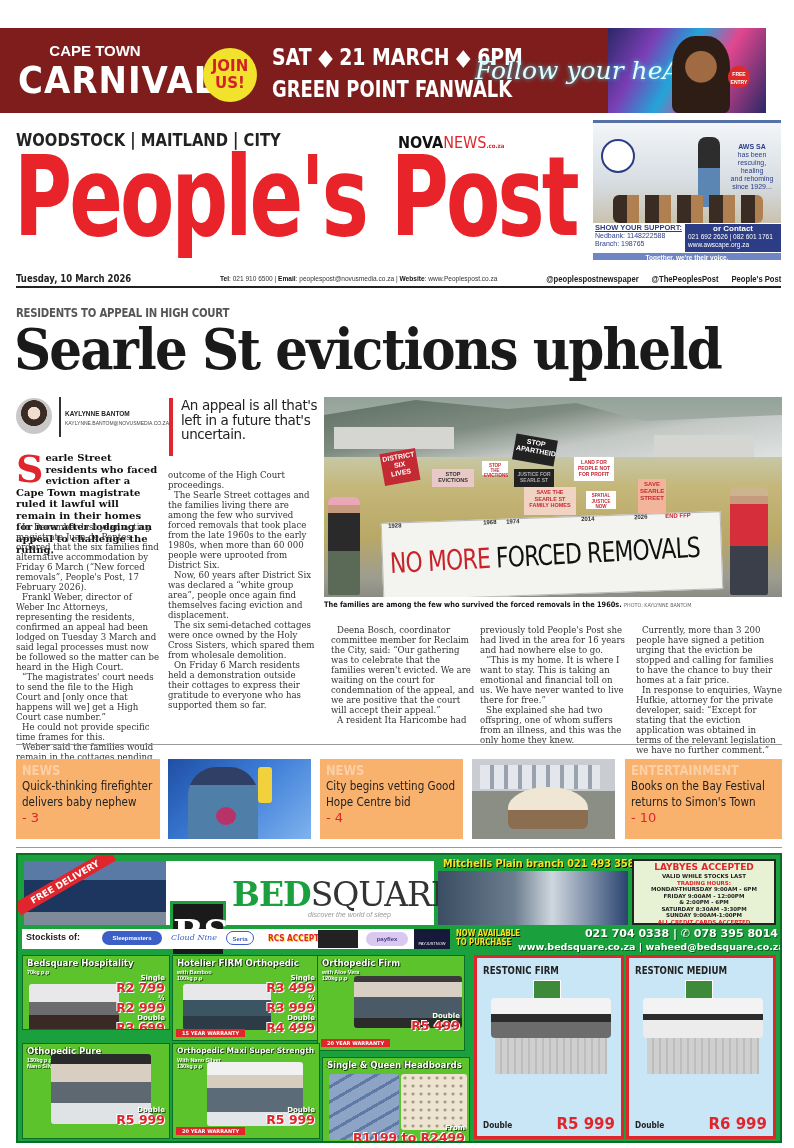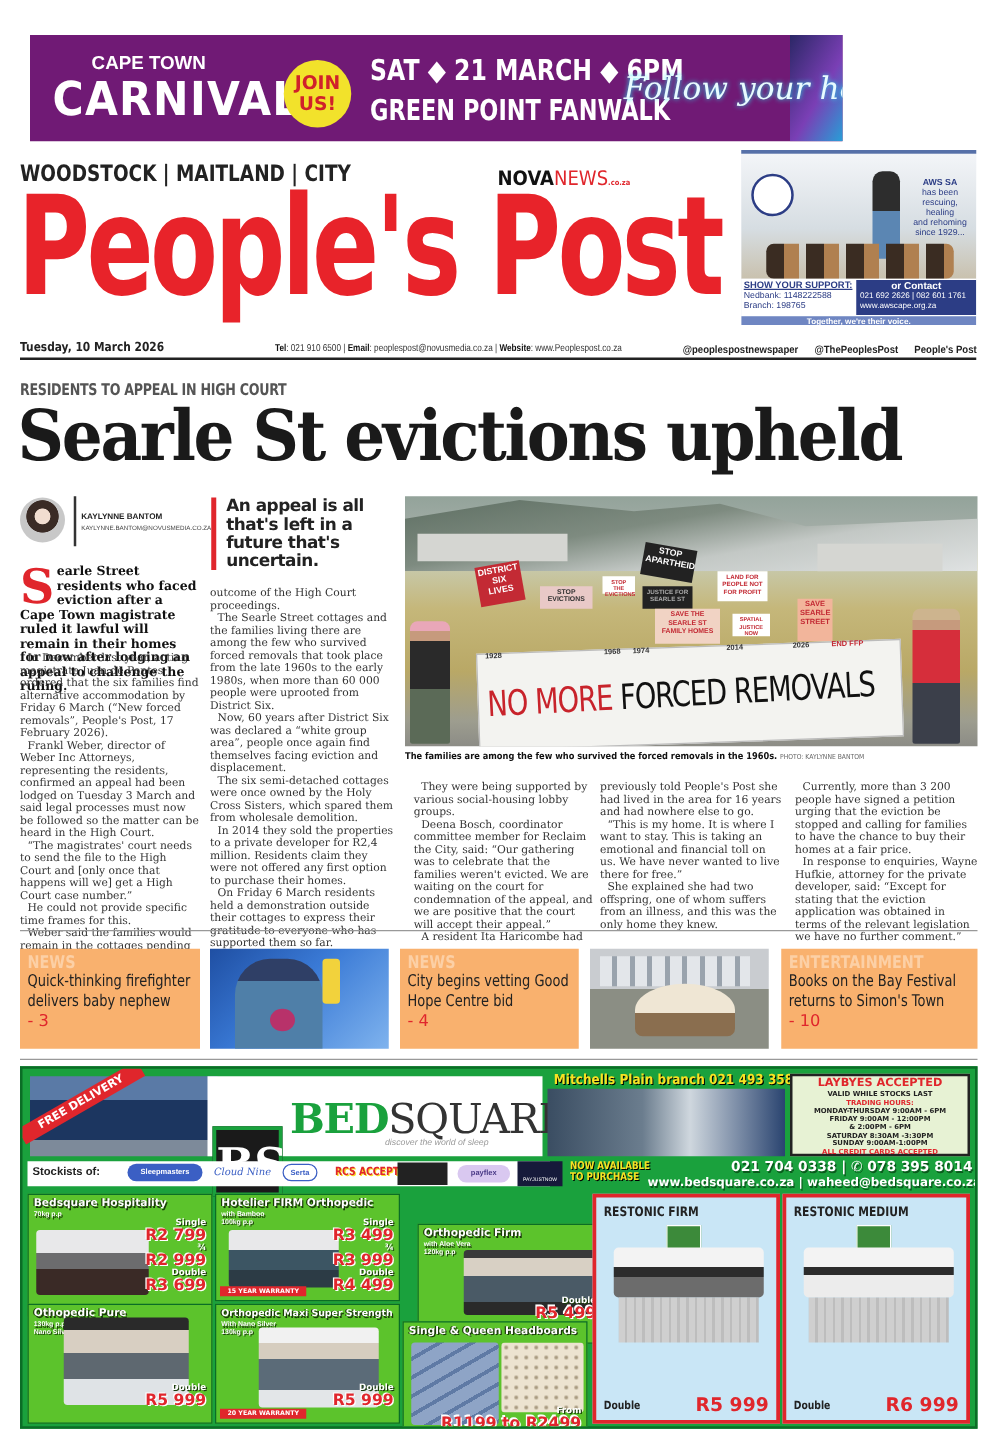--- a/index.html
+++ b/index.html
@@ -1,20 +1,20 @@
 <!DOCTYPE html>
 <html><head>
 <meta charset="utf-8">
 <style>
   * { box-sizing: border-box; margin: 0; padding: 0; }
   body { width: 794px; height: 1148px; background: #fff; position: relative; overflow: hidden; font-family: "Liberation Sans", sans-serif; color: #222; }
   .abs { position: absolute; }
 
   
-  .banner { left: 24px; top: 28px; width: 650px; height: 85px; background: #701a75; overflow: hidden; }
+  .banner { left: 0; top: 28px; width: 766px; height: 85px; background: #7f1d1d; overflow: hidden; }
   .banner .cape { left: 30px; top: 14px; width: 130px; text-align: center; color: #fff; font-weight: bold; font-size: 15px; }
   .banner .carnival { left: 18px; top: 32px; width: 160px; text-align: center; color: #fff; font-weight: bold; font-size: 34px; font-family: "DejaVu Sans", sans-serif; letter-spacing: 1px; transform: scaleY(1.1); }
   .banner .join { left: 203px; top: 20px; width: 54px; height: 54px; border-radius: 50%; background: #f2e22b; color: #d0212b; font-weight: bold; font-size: 15px; text-align: center; line-height: 17px; padding-top: 10px; font-family: "DejaVu Sans", sans-serif; }
   .banner .sat { left: 272px; top: 16px; width: 200px; color: #fff; font-weight: bold; font-size: 23px; font-family: "DejaVu Sans", sans-serif; transform: scaleX(0.82); transform-origin: left; white-space: nowrap; }
   .banner .green { left: 272px; top: 48px; width: 250px; color: #fff; font-weight: bold; font-size: 23px; font-family: "DejaVu Sans", sans-serif; transform: scaleX(0.78); transform-origin: left; white-space: nowrap; }
   .banner .follow { left: 475px; top: 28px; color: #e8fbff; font-style: italic; font-size: 25px; font-family: "DejaVu Serif", serif; text-shadow: 0 0 4px #27e4f0; white-space: nowrap; }
   .banner .art { left: 608px; top: 0; width: 158px; height: 85px; background: linear-gradient(120deg,#2b2766 0%, #7a3fb5 25%, #23a4d9 45%, #e2478f 65%, #2b2766 100%); }
   .banner .woman { left: 672px; top: 8px; width: 58px; height: 77px; border-radius: 40% 40% 10% 10%; background: radial-gradient(circle at 50% 40%, #a06a42 0 28%, #2d1d14 30% 100%); }
   .banner .free { left: 728px; top: 38px; width: 22px; height: 22px; background: #e02a2a; border-radius: 50%; color: #fff; font-size: 5px; text-align: center; line-height: 8px; padding-top: 4px; font-weight: bold; }
 
@@ -52,21 +52,21 @@
   .kicker { left: 16px; top: 305px; color: #555; font-weight: bold; font-size: 13px; font-family: "DejaVu Sans", sans-serif; transform: scaleX(0.78); transform-origin: left; white-space: nowrap; letter-spacing: -0.3px; }
   .headline { left: 14px; top: 316px; font-family: "DejaVu Serif", serif; font-weight: bold; font-size: 56px; color: #1a1a1a; letter-spacing: -2px; white-space: nowrap; transform: scaleX(0.92); transform-origin: left; }
 
   
   .avatar { left: 16px; top: 398px; width: 36px; height: 36px; border-radius: 50%; background: radial-gradient(circle at 50% 42%, #f1ddd0 0 22%, #3a2b25 24% 46%, #c8c8c8 48%); }
   .byline-bar { left: 59px; top: 397px; width: 2px; height: 40px; background: #333; }
   .byline-name { left: 65px; top: 410px; font-size: 6.5px; font-weight: bold; }
   .byline-mail { left: 65px; top: 420px; font-size: 5px; color: #444; }
 
   .pull-bar { left: 169px; top: 398px; width: 4px; height: 58px; background: #e0262c; }
-  .pull { left: 181px; top: 398px; width: 140px; font-family: "DejaVu Sans", sans-serif; font-weight: bold; font-size: 13.5px; line-height: 14.5px; color: #222; letter-spacing: -0.4px; }
+  .pull { left: 181px; top: 398px; width: 140px; font-family: "DejaVu Sans", sans-serif; font-weight: normal; font-size: 13.5px; line-height: 14.5px; color: #222; letter-spacing: -0.4px; }
 
   .lede { left: 16px; top: 452px; width: 144px; font-family: "DejaVu Serif", serif; font-weight: bold; font-size: 10px; line-height: 11.5px; color: #111; }
   .dropcap { float: left; color: #e0262c; font-size: 38px; line-height: 32px; font-family: "DejaVu Serif", serif; font-weight: bold; margin-right: 2px; margin-top: 1px; }
 
   .col { font-family: "DejaVu Serif", serif; font-size: 8.6px; line-height: 10px; color: #333; }
   .col p { text-indent: 6px; }
   .col1 { left: 16px; top: 522px; width: 144px; }
   .col2 { left: 168px; top: 470px; width: 148px; }
   .col3 { left: 331px; top: 625px; width: 145px; }
   .col4 { left: 480px; top: 625px; width: 147px; }
@@ -212,21 +212,20 @@
   <p>Frankl Weber, director of Weber Inc Attorneys, representing the residents, confirmed an appeal had been lodged on Tuesday 3 March and said legal processes must now be followed so the matter can be heard in the High Court.</p>
   <p>“The magistrates' court needs to send the file to the High Court and [only once that happens will we] get a High Court case number.”</p>
   <p>He could not provide specific time frames for this.</p>
   <p>Weber said the families would remain in the cottages pending the</p>
 </div>
 <div class="abs col col2">
   <p style="text-indent:0">outcome of the High Court proceedings.</p>
   <p>The Searle Street cottages and the families living there are among the few who survived forced removals that took place from the late 1960s to the early 1980s, when more than 60 000 people were uprooted from District Six.</p>
   <p>Now, 60 years after District Six was declared a “white group area”, people once again find themselves facing eviction and displacement.</p>
   <p>The six semi-detached cottages were once owned by the Holy Cross Sisters, which spared them from wholesale demolition.</p>
-  <p>In 2014 they sold the properties to a private developer for R2,4 million. Residents claim they were not offered any first option to purchase their homes.</p>
   <p>On Friday 6 March residents held a demonstration outside their cottages to express their gratitude to everyone who has supported them so far.</p>
 </div>
 
 <div class="abs photo">
   <div class="abs mtn"></div>
   <div class="abs bld" style="left:10px;width:120px;"></div>
   <div class="abs bld" style="left:330px;width:100px;top:38px;"></div>
   <div class="abs sign" style="left:58px;top:54px;width:36px;height:32px;background:#c32a34;color:#fff;transform:rotate(-10deg);">DISTRICT SIX LIVES</div>
   <div class="abs sign" style="left:190px;top:40px;width:42px;height:26px;background:#222;color:#fff;transform:rotate(10deg);">STOP APARTHEID</div>
   <div class="abs sign" style="left:158px;top:64px;width:26px;height:14px;background:#fff;color:#c32a34;font-size:4.5px;line-height:5px;">STOP THE EVICTIONS</div>
@@ -245,21 +244,20 @@
     <span style="margin-left:8px">1974</span>
     <span style="margin-left:60px">2014</span>
     <span style="margin-left:38px">2026</span>
     <span style="margin-left:16px;color:#c32a34">END FFP</span>
   </div>
   <div class="abs nmfr"><span class="red">NO MORE </span><span class="blk">FORCED REMOVALS</span></div>
 </div>
 <div class="abs caption"><span style="font-weight:bold;color:#111;font-size:7.5px">The families are among the few who survived the forced removals in the 1960s.</span> <span>PHOTO: KAYLYNNE BANTOM</span></div>
 
 <div class="abs col col3">
-  <p>They were being supported by various social-housing lobby groups.</p>
   <p>Deena Bosch, coordinator committee member for Reclaim the City, said: “Our gathering was to celebrate that the families weren't evicted. We are waiting on the court for condemnation of the appeal, and we are positive that the court will accept their appeal.”</p>
   <p>A resident Ita Haricombe had</p>
 </div>
 <div class="abs col col4">
   <p style="text-indent:0">previously told People's Post she had lived in the area for 16 years and had nowhere else to go.</p>
   <p>“This is my home. It is where I want to stay. This is taking an emotional and financial toll on us. We have never wanted to live there for free.”</p>
   <p>She explained she had two offspring, one of whom suffers from an illness, and this was the only home they knew.</p>
 </div>
 <div class="abs col col5">
   <p>Currently, more than 3 200 people have signed a petition urging that the eviction be stopped and calling for families to have the chance to buy their homes at a fair price.</p>
@@ -322,21 +320,21 @@
   <div class="abs pill" style="left:148px;width:56px;color:#3b5fc4;font-style:italic;font-family:'DejaVu Serif',serif;font-weight:normal;font-size:8px;">Cloud Nine</div>
   <div class="abs pill" style="left:208px;width:28px;border:1px solid #3b5fc4;color:#3b5fc4;">Serta</div>
   <div class="abs rcs">RCS ACCEPTED</div>
   <div class="abs" style="left:300px;top:75px;width:40px;height:18px;background:#222;"></div>
   <div class="abs pill" style="left:348px;top:77px;width:42px;background:#d9c8f0;color:#4a3a86;">payflex</div>
   <div class="abs" style="left:396px;top:74px;width:36px;height:20px;background:#161a3a;color:#fff;font-size:4px;text-align:center;line-height:30px;">PAYJUSTNOW</div>
   <div class="abs nowav"><span>NOW AVAILABLE</span><br><span>TO PURCHASE</span></div>
   <div class="abs phones">021 704 0338 | ✆ 078 395 8014</div>
   <div class="abs web">www.bedsquare.co.za | waheed@bedsquare.co.za</div>
 
-  <div class="abs prod" style="left:4px;top:100px;width:148px;height:98px;">
+  <div class="abs prod" style="left:4px;top:100px;width:148px;height:75px;">
     <div class="abs pname">Bedsquare Hospitality</div>
     <div class="abs psub"><span>70kg p.p</span></div>
     <div class="abs bed" style="left:6px;top:28px;width:90px;height:52px;background:linear-gradient(#e8e8ea 0 35%,#6c6c6e 35% 60%,#3a2a26 60%);"></div>
     <div class="abs prices" style="top:18px;">
       <div class="lbl">Single</div>
         <div class="price">R2 799</div>
       <div class="lbl">¾</div>
         <div class="price">R2 999</div>
       <div class="lbl">Double</div>
         <div class="price">R3 699</div>
@@ -349,21 +347,21 @@
     <div class="abs prices" style="top:18px;">
       <div class="lbl">Single</div>
         <div class="price">R3 499</div>
       <div class="lbl">¾</div>
         <div class="price">R3 999</div>
       <div class="lbl">Double</div>
         <div class="price">R4 499</div>
     </div>
     <div class="abs warr">15 YEAR WARRANTY</div>
   </div>
-  <div class="abs prod" style="left:316px;top:100px;width:148px;height:96px;margin-top:24px;">
+  <div class="abs prod" style="left:299px;top:100px;width:148px;height:96px;">
     <div class="abs pname">Orthopedic Firm</div>
     <div class="abs psub"><span>with Aloe Vera</span><br><span>120kg p.p</span></div>
     <div class="abs bed" style="left:36px;top:20px;width:108px;height:52px;background:linear-gradient(#3a3a3a 0 12%,#d8d0c4 12% 40%,#4a5a66 40% 80%,#2a2a2a 80%);"></div>
     <div class="abs prices" style="top:56px;">
       <div class="lbl">Double</div>
         <div class="price">R5 499</div>
     </div>
     <div class="abs warr">20 YEAR WARRANTY</div>
   </div>
 

